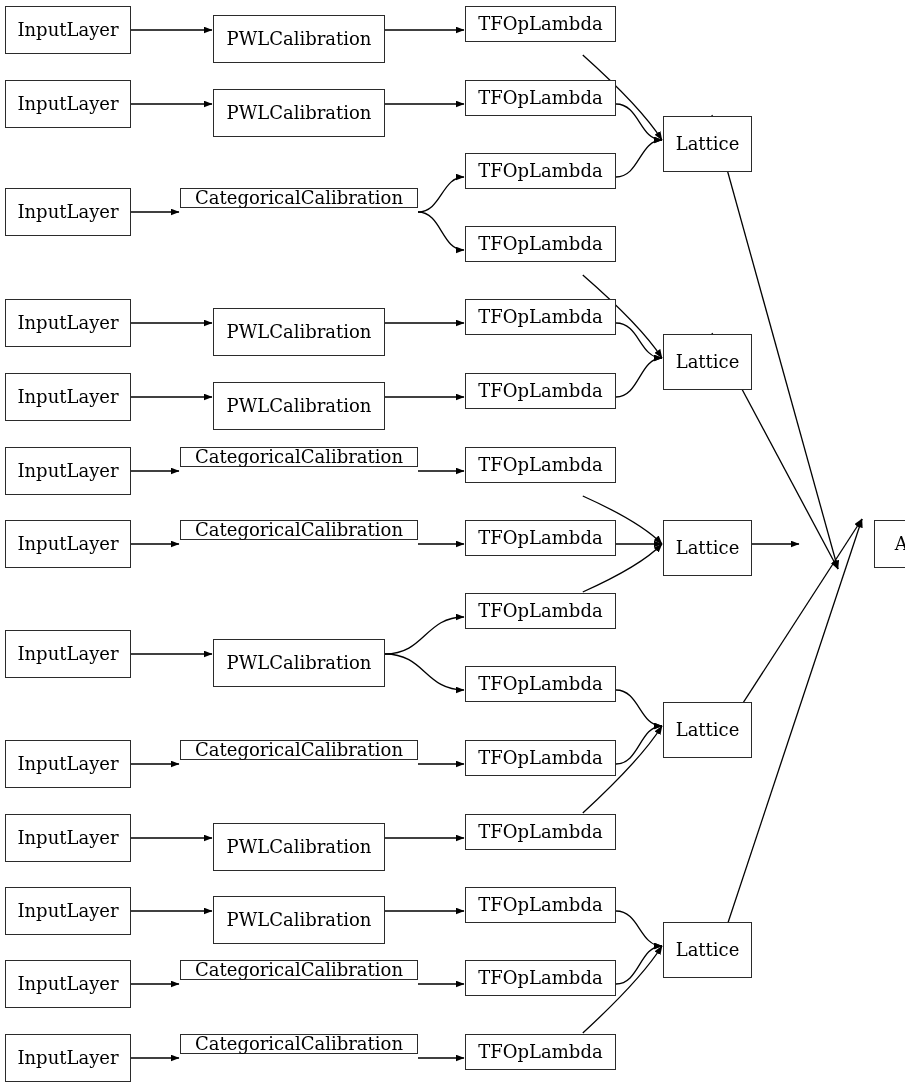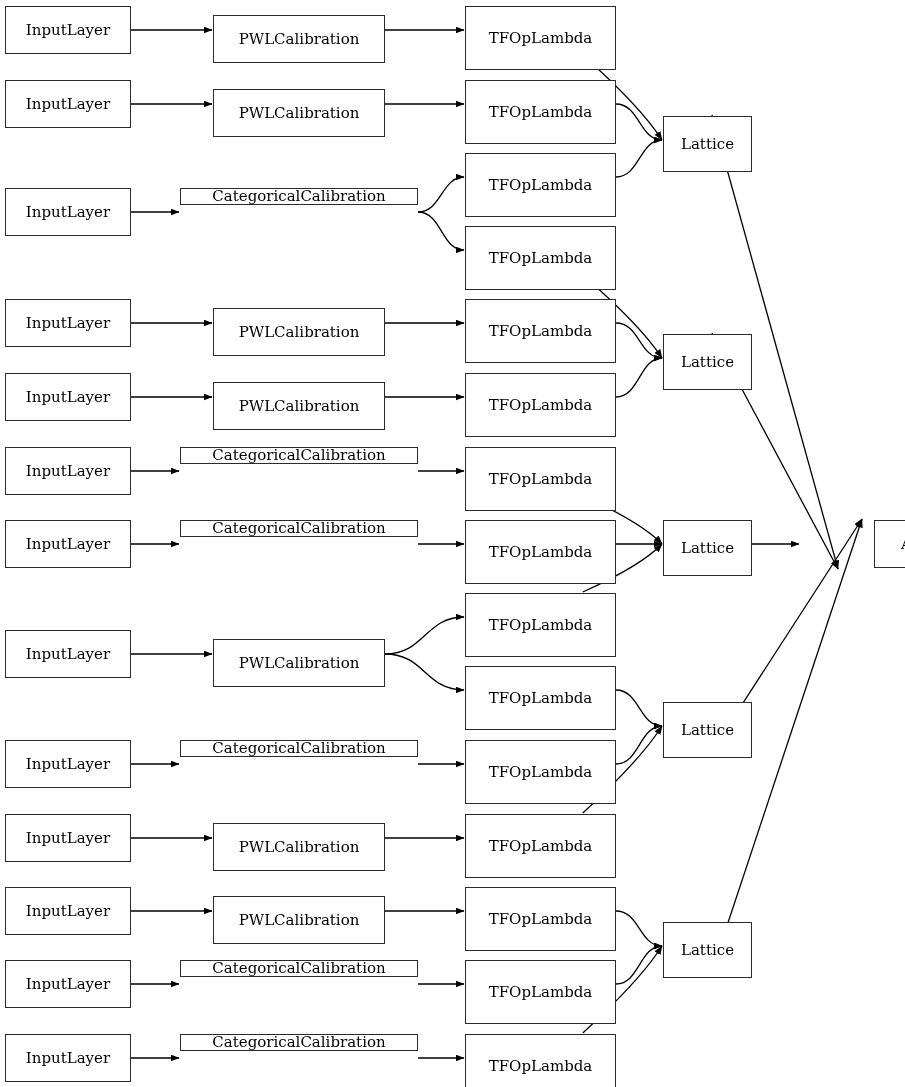--- a/index.html
+++ b/index.html
@@ -1,24 +1,24 @@
 <!DOCTYPE html>
 <html><head>
 <meta charset="utf-8">
 <style>
   html,body{margin:0;padding:0;background:#ffffff;}
   body{font-family:"DejaVu Serif","Liberation Serif",serif;}
   #stage{position:relative;width:905px;height:1087px;background:#fff;overflow:hidden;}
   #edges{position:absolute;left:0;top:0;width:905px;height:1087px;pointer-events:none;}
   .node{position:absolute;box-sizing:border-box;border:1px solid #2b2b2b;background:#fff;
         display:flex;align-items:center;justify-content:center;}
-  .node .lbl{font-size:15px;color:#000;line-height:1;white-space:nowrap;}
+  .node .lbl{font-size:18px;color:#000;line-height:1;white-space:nowrap;}
   .n-input{height:48px;}
   .n-pwl{height:48px;margin-top:9px;}
-  .n-tfop{height:64px;}
+  .n-tfop{height:36px;}
   .n-lattice{height:56px;}
   .n-average{height:48px;}
 </style>
 </head>
 <body>
 
 <div id="stage">
   <svg id="edges" viewBox="0 0 905 1087">
     <defs>
       <marker id="ah" markerWidth="9" markerHeight="7" refX="8.5" refY="3.5" orient="auto" markerUnits="userSpaceOnUse">

